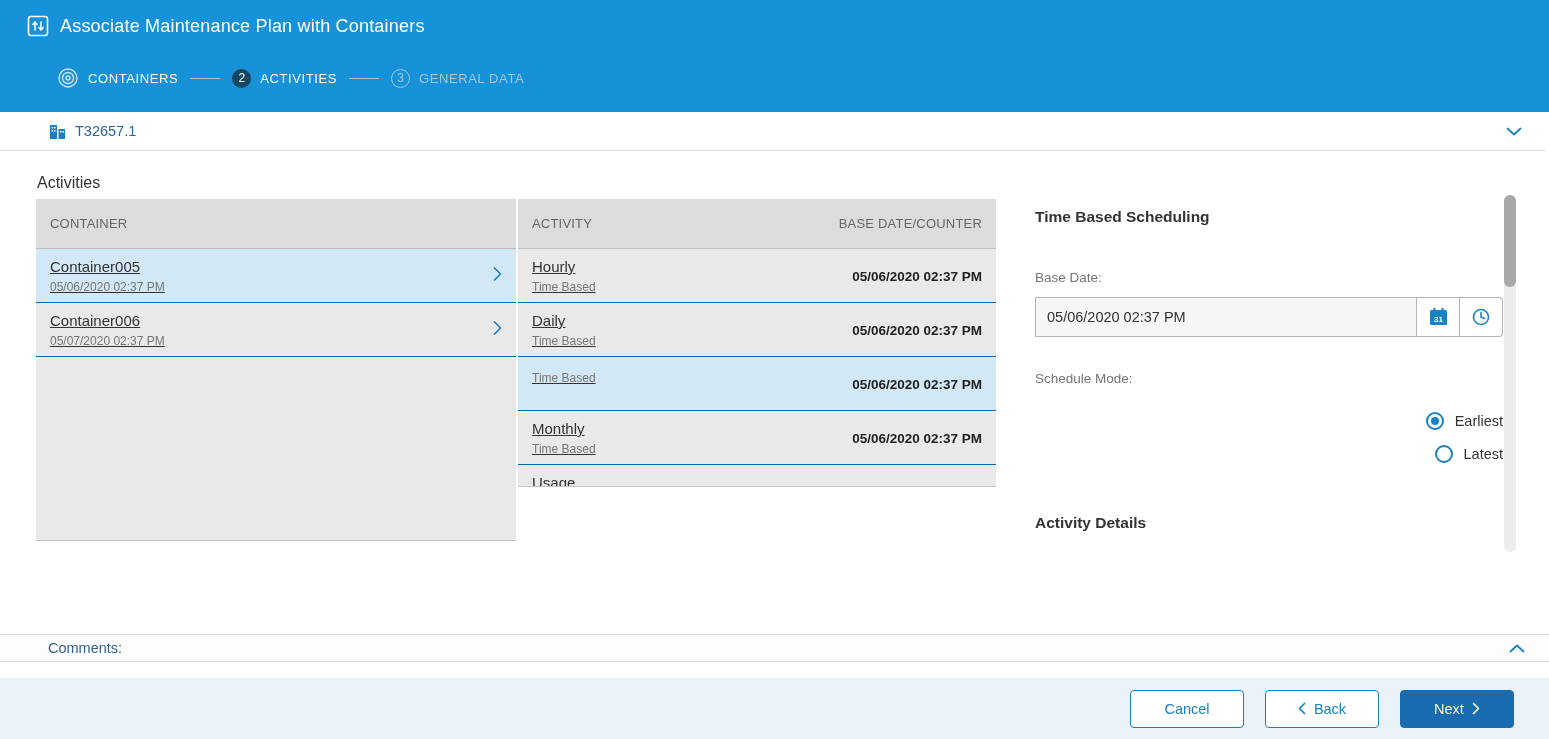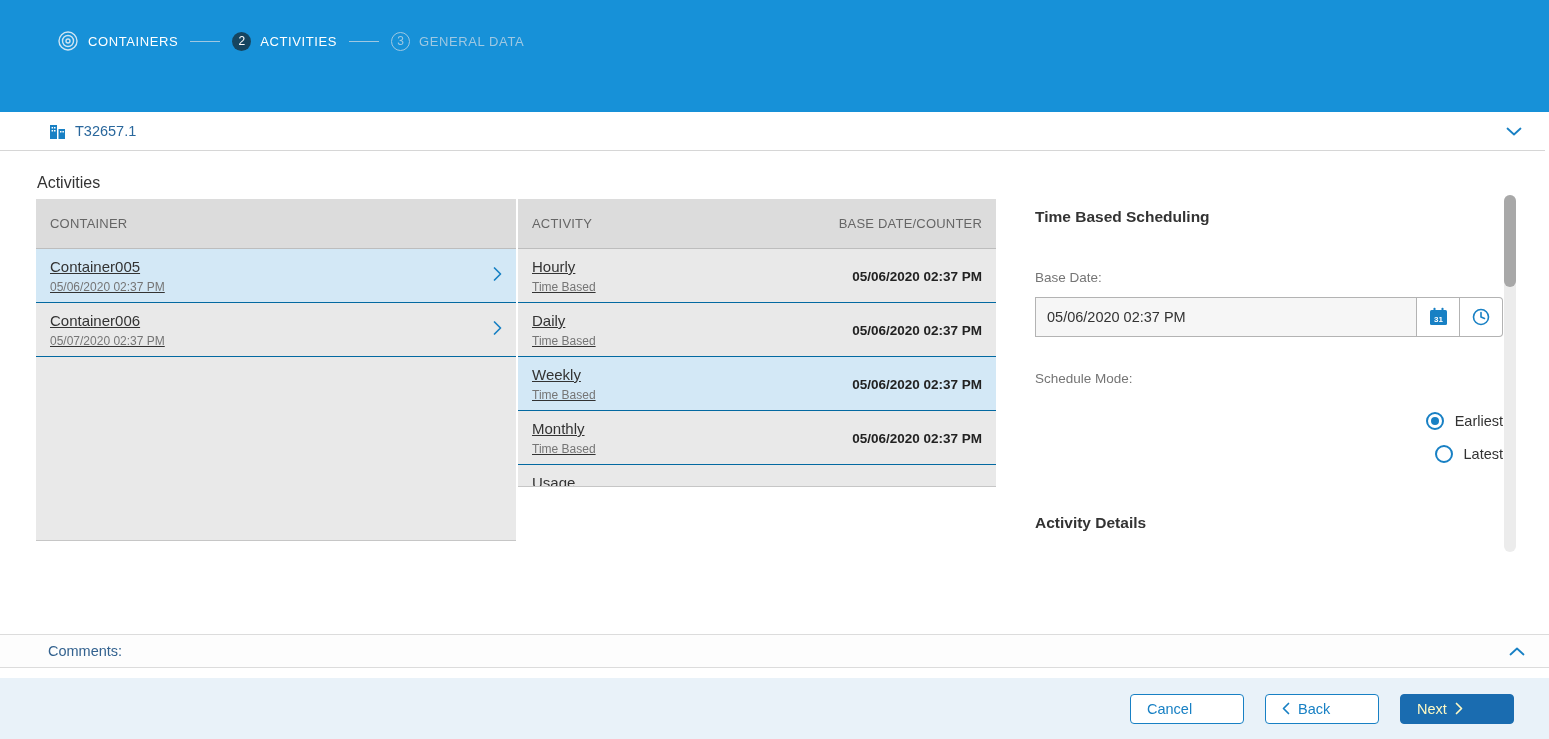--- a/index.html
+++ b/index.html
@@ -90,45 +90,55 @@
 
   
   .scrollbar {
     position: absolute; right: 33px; top: 195px; width: 12px; height: 357px;
     background: #ececec; border-radius: 6px; cursor: pointer;
   }
   .scroll-thumb { position: absolute; top: 0; left: 0; width: 12px; height: 92px; background: #a8a8a8; border-radius: 6px; cursor: grab; }
 
   
   .comments-bar {
-    position: absolute; top: 634px; left: 0; right: 0; height: 34px;
+    position: absolute; top: 634px; left: 0; right: 0; height: 28px;
     border-top: 1px solid #dcdcdc; border-bottom: 1px solid #dcdcdc;
     display: flex; align-items: center; padding: 0 24px 0 48px; background: #fdfdfd;
   }
   .comments-label { font-size: 14.5px; color: #33628f; }
   .comments-bar .chev { margin-left: auto; }
 
   
   .footer {
     position: absolute; top: 678px; left: 0; right: 0; bottom: 0;
     background: #e9f2f9; display: flex; align-items: center; justify-content: flex-end;
     gap: 21px; padding-right: 35px;
   }
   .btn {
-    height: 30px; min-width: 114px; border-radius: 4px; font-size: 14.5px;
-    display: flex; align-items: center; justify-content: flex-start; gap: 8px;
+    height: 38px; min-width: 114px; border-radius: 4px; font-size: 14.5px;
+    display: flex; align-items: center; justify-content: center; gap: 8px;
     cursor: pointer; font-family: inherit; padding: 0 16px;
   }
   .btn.secondary { background: #fff; border: 1px solid #1880c4; color: #1880c4; }
   .btn.primary { background: #1a6cb0; border: 1px solid #1a6cb0; color: #fef9c3; }
 </style>
 </head>
 <body>
 
 <header class="topbar">
+  <div class="title-row">
+    <span style="display:flex;">
+      <svg width="22" height="22" viewBox="0 0 22 22">
+        <rect x="1.5" y="1.5" width="19" height="19" rx="2.5" fill="none" stroke="#fff" stroke-width="1.6"></rect>
+        <path d="M8 15 L8 7 M8 7 L5.8 9.4 M8 7 L10.2 9.4" stroke="#fff" stroke-width="1.5" fill="none" stroke-linecap="round" stroke-linejoin="round"></path>
+        <path d="M14 7 L14 15 M14 15 L11.8 12.6 M14 15 L16.2 12.6" stroke="#fff" stroke-width="1.5" fill="none" stroke-linecap="round" stroke-linejoin="round"></path>
+      </svg>
+    </span>
+    <h1 class="page-title">Associate Maintenance Plan with Containers</h1>
+  </div>
 
   <nav class="steps">
     <div class="step done">
       <span style="display:flex;">
         <svg width="22" height="22" viewBox="0 0 22 22" fill="none" stroke="#cfe4f2" stroke-width="1.4">
           <circle cx="11" cy="11" r="9"></circle>
             <circle cx="11" cy="11" r="5.5"></circle>
             <circle cx="11" cy="11" r="2"></circle>
         </svg>
       </span>
@@ -205,21 +215,20 @@
       <div class="row-name">Hourly</div>
       <div class="row-sub">Time Based</div>
       <div class="a-date">05/06/2020 02:37 PM</div>
     </div>
     <div class="row">
       <div class="row-name">Daily</div>
       <div class="row-sub">Time Based</div>
       <div class="a-date">05/06/2020 02:37 PM</div>
     </div>
     <div class="row selected">
-      <div class="row-name">Weekly</div>
       <div class="row-sub">Time Based</div>
       <div class="a-date">05/06/2020 02:37 PM</div>
     </div>
     <div class="row">
       <div class="row-name">Monthly</div>
       <div class="row-sub">Time Based</div>
       <div class="a-date">05/06/2020 02:37 PM</div>
     </div>
     <div class="row">
       <div class="row-name">Usage</div>

